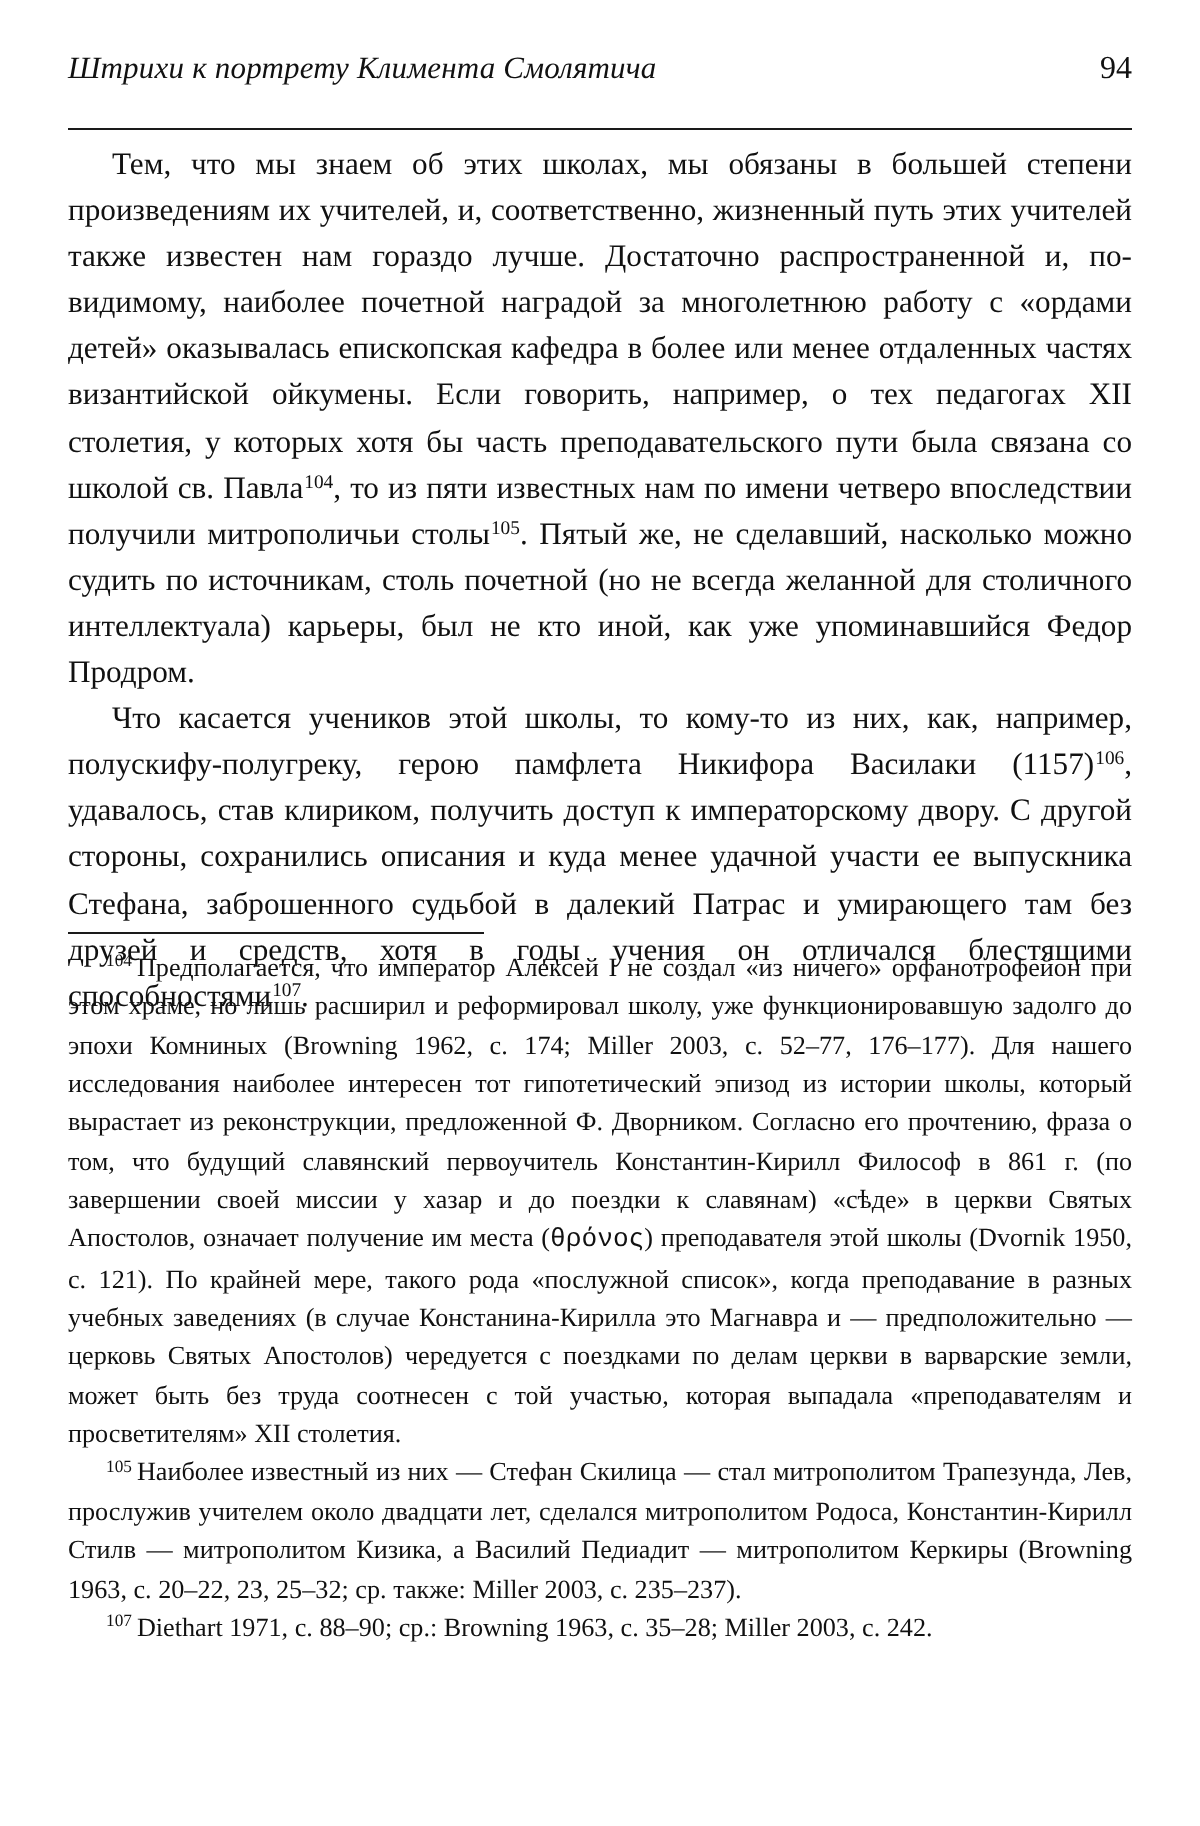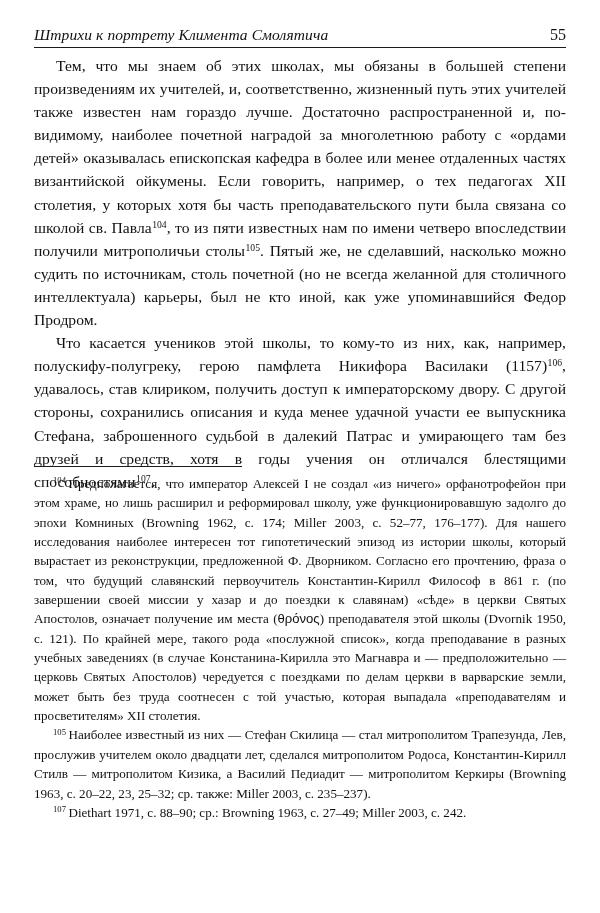--- a/index.html
+++ b/index.html
@@ -24,21 +24,21 @@
     top: 26px;
     width: 532px;
   }
 
   
   .runhead {
     display: flex;
     align-items: baseline;
     justify-content: space-between;
     width: 100%;
-    padding-bottom: 3px;
+    padding-bottom: 20px;
     border-bottom: 1.6px solid #1a1a1a;
   }
   .runhead-title {
     font-style: italic;
     font-size: 15.5px;
     letter-spacing: 0.1px;
     white-space: nowrap;
   }
   .runhead-folio {
     font-size: 16px;
@@ -88,33 +88,33 @@
     margin: 0;
     text-indent: 19px;
   }
   .fn-num {
     font-size: 0.66em;
     vertical-align: 0.55em;
     line-height: 0;
     padding-right: 2.5px;
   }
   .greek {
-    font-family: Liberation Sans, sans-serif;
+    font-family: Liberation Mono, monospace;
   }
 </style>
 </head>
 <body>
 
 <div class="page">
 
   <div class="content">
 
     <div class="runhead">
       <span class="runhead-title">Штрихи к портрету Климента Смолятича</span>
-      <span class="runhead-folio">55</span>
+      <span class="runhead-folio">94</span>
     </div>
 
     <div class="body-text">
 
       <p><span>Тем, что мы знаем об этих школах, мы обязаны в большей степени произведениям их учителей, и, соответственно, жизненный путь этих учителей также известен нам гораздо лучше. Достаточно распространенной и, по-видимому, наиболее почетной наградой за многолетнюю работу с «ордами детей» оказывалась епископская кафедра в более или менее отдаленных частях византийской ойкумены. Если говорить, например, о тех педагогах XII столетия, у которых хотя бы часть преподавательского пути была связана со школой св. Павла</span><sup>104</sup><span>, то из пяти известных нам по имени четверо впоследствии получили митрополичьи столы</span><sup>105</sup><span>. Пятый же, не сделавший, насколько можно судить по источникам, столь почетной (но не всегда желанной для столичного интеллектуала) карьеры, был не кто иной, как уже упоминавшийся Федор Продром.</span></p>
 
       <p><span>Что касается учеников этой школы, то кому-то из них, как, например, полускифу-полугреку, герою памфлета Никифора Василаки (1157)</span><sup>106</sup><span>, удавалось, став клириком, получить доступ к императорскому двору. С другой стороны, сохранились описания и куда менее удачной участи ее выпускника Стефана, заброшенного судьбой в далекий Патрас и умирающего там без друзей и средств, хотя в годы учения он отличался блестящими способностями</span><sup>107</sup><span>.</span></p>
 
     </div>
   </div>
@@ -123,18 +123,18 @@
 
     <div class="fn-rule"></div>
 
     <div class="footnotes">
 
       <p><span class="fn-num">104</span><span>Предполагается, что император Алексей I не создал «из ничего» орфанотрофейон при этом храме, но лишь расширил и реформировал школу, уже функционировавшую задолго до эпохи Комниных (Browning 1962, с. 174; Miller 2003, с. 52–77, 176–177). Для нашего исследования наиболее интересен тот гипотетический эпизод из истории школы, который вырастает из реконструкции, предложенной Ф. Дворником. Согласно его прочтению, фраза о том, что будущий славянский первоучитель Константин-Кирилл Философ в 861 г. (по завершении своей миссии у хазар и до поездки к славянам) «сѣде» в церкви Святых Апостолов, означает получение им места (</span><span class="greek">θρόνος</span><span>) преподавателя этой школы (Dvornik 1950, с. 121). По крайней мере, такого рода «послужной список», когда преподавание в разных учебных заведениях (в случае Констанина-Кирилла это Магнавра и — предположительно — церковь Святых Апостолов) чередуется с поездками по делам церкви в варварские земли, может быть без труда соотнесен с той участью, которая выпадала «преподавателям и просветителям» XII столетия.</span></p>
 
       <p><span class="fn-num">105</span><span>Наиболее известный из них — Стефан Скилица — стал митрополитом Трапезунда, Лев, прослужив учителем около двадцати лет, сделался митрополитом Родоса, Константин-Кирилл Стилв — митрополитом Кизика, а Василий Педиадит — митрополитом Керкиры (Browning 1963, с. 20–22, 23, 25–32; ср. также: Miller 2003, с. 235–237).</span></p>
 
 
-      <p><span class="fn-num">107</span><span>Diethart 1971, с. 88–90; ср.: Browning 1963, с. 27–49; Miller 2003, с. 242.</span></p>
+      <p><span class="fn-num">107</span><span>Diethart 1971, с. 88–90; ср.: Browning 1963, с. 35–28; Miller 2003, с. 242.</span></p>
 
     </div>
   </div>
 
 </div>
 
 </body></html>

